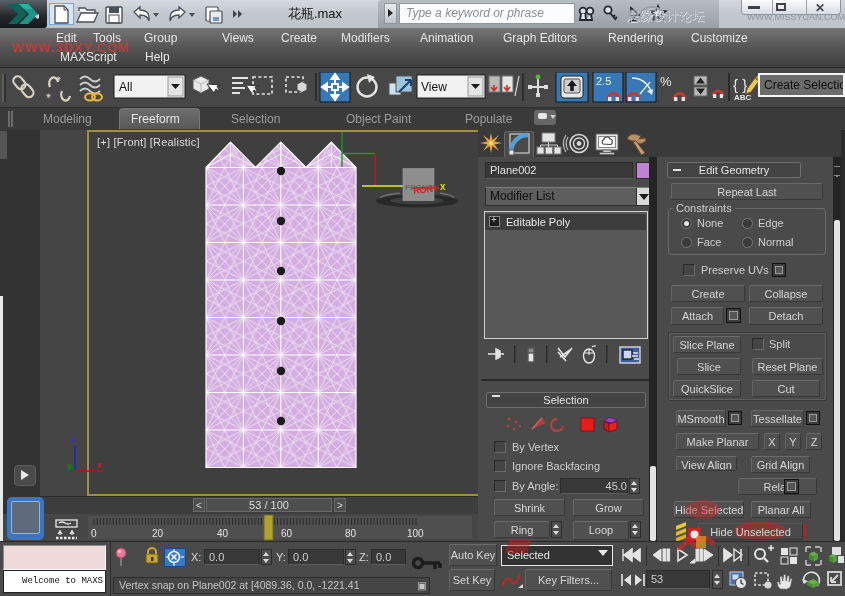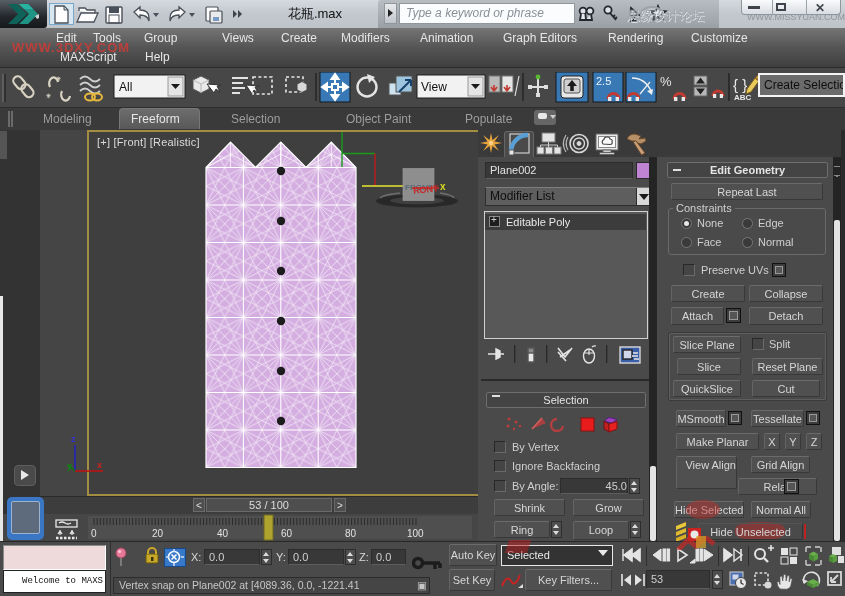--- a/index.html
+++ b/index.html
@@ -505,21 +505,21 @@
   <div class="abs" style="left:553px;top:531px;width:0;height:0;border-top:4px solid #ddd;border-left:3.5px solid transparent;border-right:3.5px solid transparent;"></div>
   <div class="btn" style="left:573px;top:521px;width:56px;height:19px;line-height:16px;">Loop</div>
   <div class="spin" style="left:630px;top:521px;height:17px;"></div>
   <div class="abs" style="left:632px;top:524px;width:0;height:0;border-bottom:4px solid #ddd;border-left:3.5px solid transparent;border-right:3.5px solid transparent;"></div>
   <div class="abs" style="left:632px;top:531px;width:0;height:0;border-top:4px solid #ddd;border-left:3.5px solid transparent;border-right:3.5px solid transparent;"></div>
 
   <div class="abs" style="left:649px;top:157px;width:8px;height:384px;background:#242424;"></div>
   <div class="abs" style="left:650px;top:466px;width:6px;height:75px;background:#e4e4e4;border-radius:2px;"></div>
 
   <div class="abs" style="left:660px;top:157px;width:173px;height:384px;background:#4a4a4a;"></div>
-  <div class="roh" style="left:667px;top:162px;width:161px;line-height:15px;font-weight:bold;">Edit Geometry</div>
+  <div class="roh" style="left:667px;top:162px;width:134px;line-height:15px;">Edit Geometry</div>
   <div class="abs" style="left:673px;top:169px;width:8px;height:2px;background:#e0e0e0;"></div>
   <div class="btn" style="left:671px;top:183px;width:152px;height:17px;line-height:16px;">Repeat Last</div>
   <div class="abs" style="left:668px;top:208px;width:158px;height:47px;border:1px solid #6a6a6a;border-radius:3px;"></div>
   <div class="lbl" style="left:673px;top:202px;background:#4a4a4a;padding:0 3px;">Constraints</div>
   <div class="abs" style="left:681px;top:218px;width:11px;height:11px;border-radius:50%;background:#3a3a3a;border:1px solid #777;"></div>
   <div class="abs" style="left:684px;top:221px;width:5px;height:5px;border-radius:50%;background:#e8e8e8;"></div>
   <div class="lbl" style="left:697px;top:217px;">None</div>
   <div class="abs" style="left:742px;top:218px;width:11px;height:11px;border-radius:50%;background:#3a3a3a;border:1px solid #777;"></div>
   <div class="lbl" style="left:758px;top:217px;">Edge</div>
   <div class="abs" style="left:681px;top:237px;width:11px;height:11px;border-radius:50%;background:#3a3a3a;border:1px solid #777;"></div>
@@ -547,28 +547,28 @@
   <div class="btn" style="left:676px;top:410px;width:50px;height:17px;line-height:16px;">MSmooth</div>
   <div class="abs" style="left:728px;top:411px;width:14px;height:14px;background:#3c3c3c;border:1px solid #111;"></div>
   <div class="abs" style="left:731px;top:414px;width:8px;height:8px;background:#555;border:1px solid #999;"></div>
   <div class="btn" style="left:751px;top:410px;width:53px;height:17px;line-height:16px;">Tessellate</div>
   <div class="abs" style="left:806px;top:411px;width:14px;height:14px;background:#3c3c3c;border:1px solid #111;"></div>
   <div class="abs" style="left:809px;top:414px;width:8px;height:8px;background:#555;border:1px solid #999;"></div>
   <div class="btn" style="left:676px;top:433px;width:83px;height:17px;line-height:16px;">Make Planar</div>
   <div class="btn" style="left:764px;top:433px;width:16px;height:17px;line-height:16px;">X</div>
   <div class="btn" style="left:785px;top:433px;width:16px;height:17px;line-height:16px;">Y</div>
   <div class="btn" style="left:806px;top:433px;width:16px;height:17px;line-height:16px;">Z</div>
-  <div class="btn" style="left:676px;top:456px;width:61px;height:33px;line-height:16px;text-align:right;">View Align</div>
+  <div class="btn" style="left:676px;top:456px;width:61px;height:15px;line-height:16px;">View Align</div>
   <div class="btn" style="left:751px;top:456px;width:59px;height:17px;line-height:16px;">Grid Align</div>
   <div class="btn" style="left:738px;top:478px;width:79px;height:17px;line-height:16px;">Relax</div>
   <div class="abs" style="left:784px;top:479px;width:15px;height:15px;background:#3c3c3c;border:1px solid #111;"></div>
   <div class="abs" style="left:787px;top:482px;width:9px;height:9px;background:#555;border:1px solid #999;"></div>
   <div class="abs" style="left:686px;top:500px;width:34px;height:19px;background:rgba(195,45,40,0.45);border-radius:50%;z-index:3;"></div>
   <div class="btn" style="left:674px;top:501px;width:70px;height:17px;line-height:16px;">Hide Selected</div>
-  <div class="btn" style="left:751px;top:501px;width:60px;height:17px;line-height:16px;">Normal All</div>
+  <div class="btn" style="left:751px;top:501px;width:60px;height:17px;line-height:16px;">Planar All</div>
   <div class="abs" style="left:735px;top:522px;width:50px;height:18px;background:rgba(200,40,35,0.45);border-radius:40%;"></div>
   <div class="btn" style="left:698px;top:523px;width:105px;height:17px;line-height:16px;background:none;border-color:#555 #333 #333 #555;">Hide Unselected</div>
   <div class="abs" style="left:804px;top:524px;width:2px;height:15px;background:#c02020;"></div>
 
   <svg class="abs" style="left:672px;top:520px" width="40" height="21" viewBox="0 0 40 21">
     <path d="M4,6 l10,-4 v4 l-10,4 z" fill="#e8c838"></path>
     <path d="M4,12 l10,-4 v4 l-10,4 z" fill="#e0ba2e"></path>
     <path d="M4,18 l10,-4 v4 l-10,4 z" fill="#d8ae26"></path>
     <rect x="16" y="8" width="13" height="13" fill="#cc2222"></rect>
     <circle cx="22.5" cy="14.5" r="4" fill="#e8e8e8"></circle>

